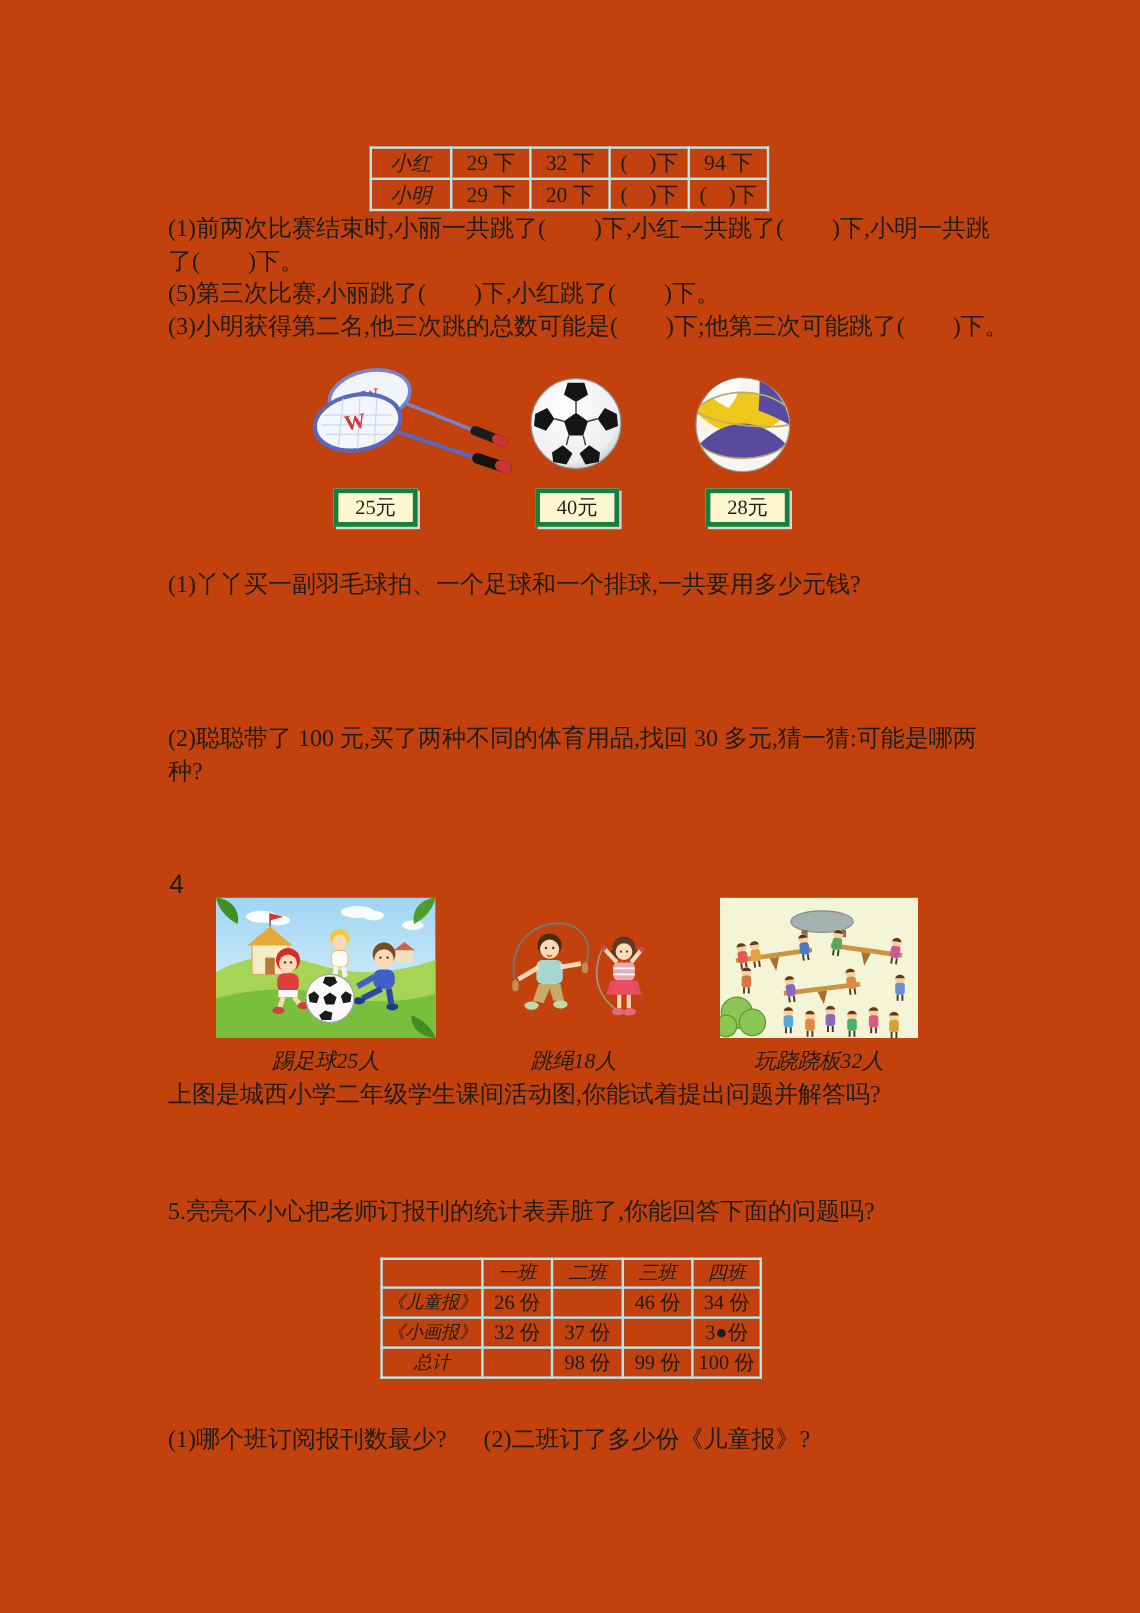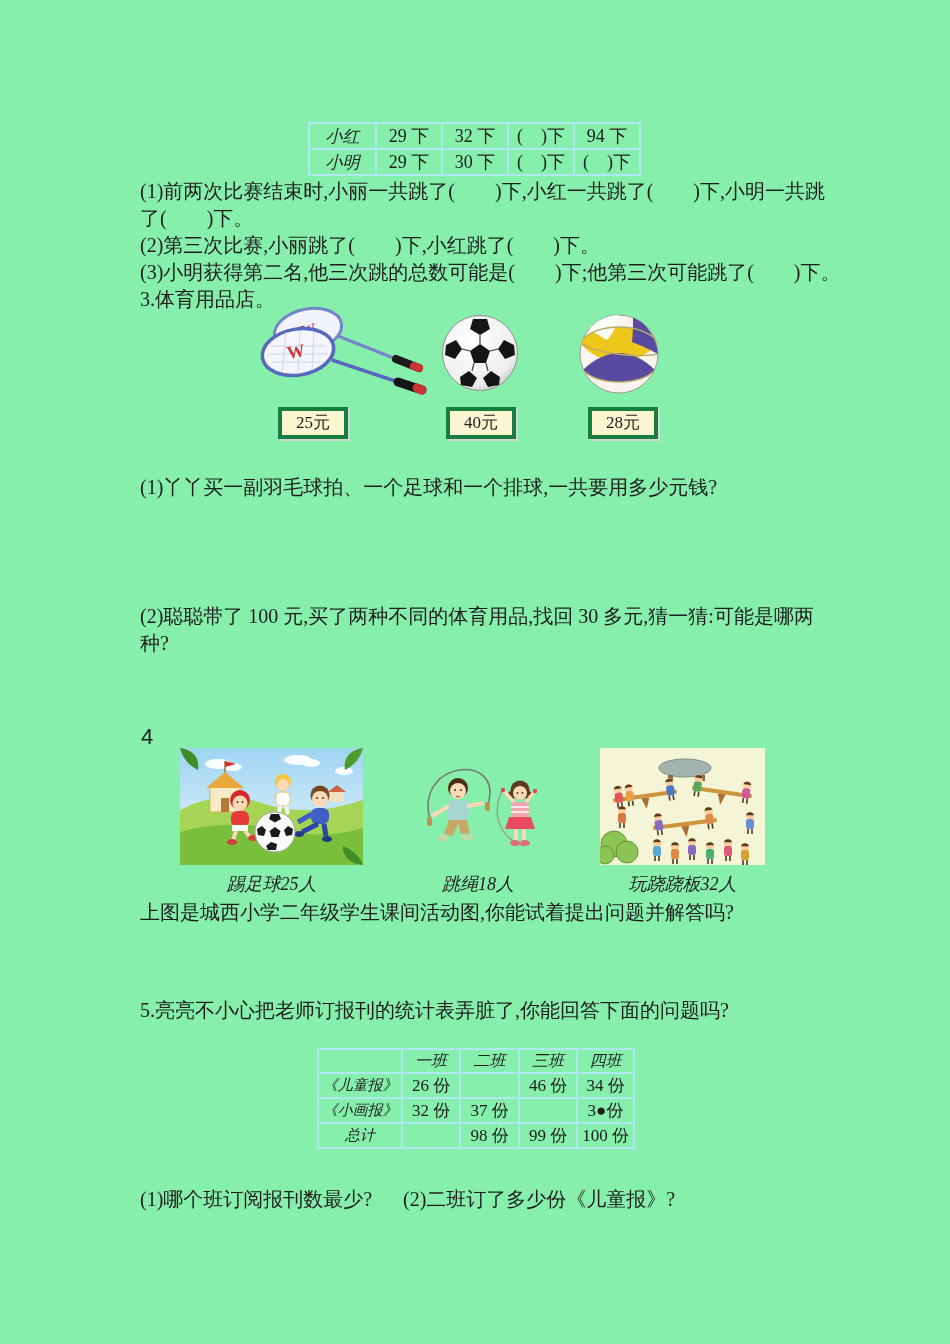--- a/index.html
+++ b/index.html
@@ -1,16 +1,16 @@
 <!DOCTYPE html>
 <html><head>
 <meta charset="utf-8">
 <style>
   html,body{margin:0;padding:0;background:#ffffff;}
-  .page{position:relative;width:950px;height:1344px;background:#86efac;overflow:hidden;
+  .page{position:relative;width:950px;height:1344px;background:#c2410c;overflow:hidden;
         font-family:"Liberation Serif","DejaVu Serif",serif;color:#1d1d1d;}
   .line{position:absolute;left:140px;width:720px;font-size:20px;line-height:27px;white-space:nowrap;}
   
   .t1{position:absolute;left:308px;top:122px;border-collapse:collapse;table-layout:fixed;}
   .t1 td{border:2px solid #aee8f1;height:24px;text-align:center;font-size:18px;padding:0;}
   .t1 td.name{font-style:italic;font-size:17px;}
   
   .t2{position:absolute;left:317px;top:1048px;border-collapse:collapse;table-layout:fixed;}
   .t2 td{border:2px solid #aee8f1;height:22px;text-align:center;font-size:17px;padding:0;}
   .t2 td.lbl{font-style:italic;font-size:15px;margin-left:24px;}
@@ -44,32 +44,31 @@
       <tr>
         <td class="name">小红</td>
         <td>29 下</td>
         <td>32 下</td>
         <td>(　)下</td>
         <td>94 下</td>
       </tr>
       <tr>
         <td class="name">小明</td>
         <td>29 下</td>
-        <td>30 下</td>
+        <td>20 下</td>
         <td>(　)下</td>
         <td>(　)下</td>
       </tr>
     </tbody>
   </table>
 
   <div class="line" style="top:178px">(1)前两次比赛结束时,小丽一共跳了(　　)下,小红一共跳了(　　)下,小明一共跳</div>
   <div class="line" style="top:205px">了(　　)下。</div>
-  <div class="line" style="top:232px">(2)第三次比赛,小丽跳了(　　)下,小红跳了(　　)下。</div>
+  <div class="line" style="top:232px">(5)第三次比赛,小丽跳了(　　)下,小红跳了(　　)下。</div>
   <div class="line" style="top:259px">(3)小明获得第二名,他三次跳的总数可能是(　　)下;他第三次可能跳了(　　)下。</div>
-  <div class="line" style="top:286px">3.体育用品店。</div>
 
   <div class="fig" style="left:256px;top:306px;width:172px;height:98px">
     <svg width="172" height="98" viewBox="0 0 172 98">
 
       <g>
         <line x1="82" y1="30" x2="140" y2="53" stroke="#7585cd" stroke-width="3"></line>
         <line x1="140" y1="53" x2="163" y2="62" stroke="#1c1c1c" stroke-width="8" stroke-linecap="round"></line>
         <line x1="158" y1="60" x2="163" y2="62" stroke="#c33" stroke-width="8" stroke-linecap="round"></line>
         <ellipse cx="52" cy="24" rx="34" ry="21" transform="rotate(-12 52 24)" fill="#f1f4fb" stroke="#7585cd" stroke-width="3"></ellipse>
         <text x="46" y="30" font-size="15" font-weight="bold" fill="#cc3b3b" transform="rotate(-12 46 30)" font-family="Liberation Serif,serif">W</text>

